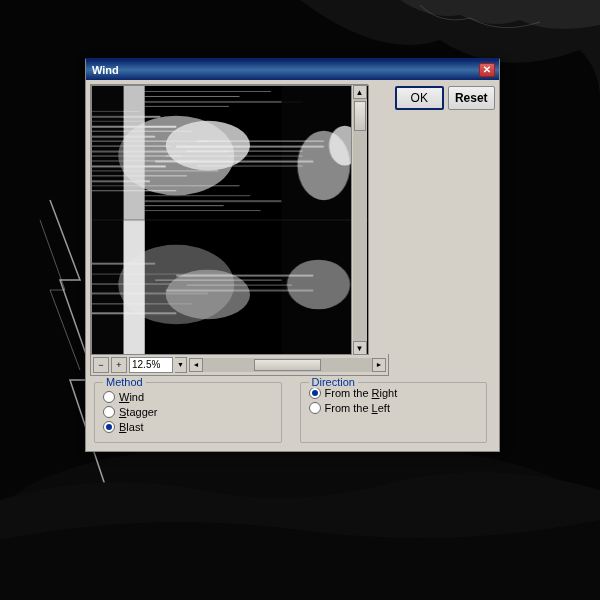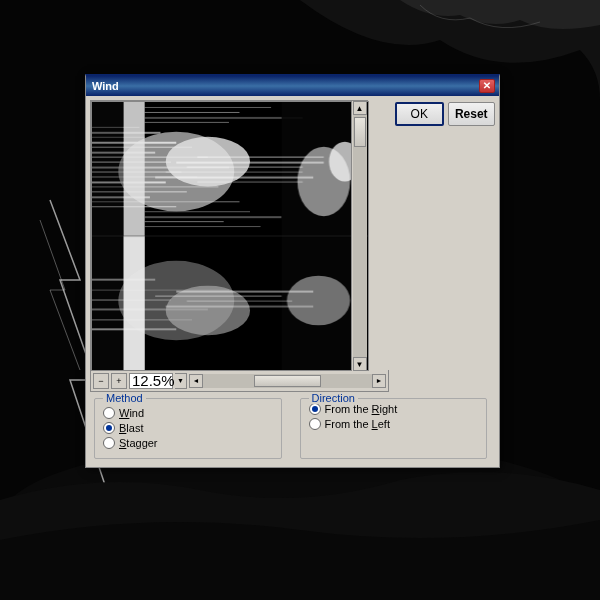--- a/index.html
+++ b/index.html
@@ -39,21 +39,21 @@
       overflow: hidden;
     }
 
     .bg-shape1 svg {
       width: 100%; height: 100%;
     }
 
     
     .dialog {
       position: absolute;
-      top: 74px;
+      top: 58px;
       left: 85px;
       width: 415px;
       background: #d4d0c8;
       border: 1px solid #888;
       border-top: 2px solid #0a246a;
       box-shadow: 2px 2px 8px rgba(0,0,0,0.6);
     }
 
     
     .title-bar {
@@ -165,21 +165,21 @@
       border: 1px solid #888;
       display: flex;
       align-items: center;
       justify-content: center;
       font-size: 9px;
       cursor: pointer;
     }
 
     .zoom-select {
       height: 16px;
-      font-size: 15px;
+      font-size: 10px;
       background: #fff;
       border: 1px solid #888;
       width: 44px;
       display: flex;
       align-items: center;
       padding: 0 2px;
     }
 
     .zoom-arrow {
       width: 12px;
@@ -473,30 +473,30 @@
 
           <div class="radio-item">
             <div class="radio-outer">
               
             </div>
             <span class="radio-label"><u>W</u>ind</span>
           </div>
 
           <div class="radio-item">
             <div class="radio-outer">
+              
+            </div>
+            <span class="radio-label"><u>S</u>tagger</span>
+          </div>
+
+          <div class="radio-item">
+            <div class="radio-outer">
               <div class="radio-inner"></div>
             </div>
             <span class="radio-label"><u>B</u>last</span>
-          </div>
-
-          <div class="radio-item">
-            <div class="radio-outer">
-              
-            </div>
-            <span class="radio-label"><u>S</u>tagger</span>
           </div>
 
         </div>
       </div>
 
       <div class="group-box" style="flex:1;">
         <span class="group-box-title">Direction</span>
         <div style="margin-top:0;">
 
           <div class="radio-item">

